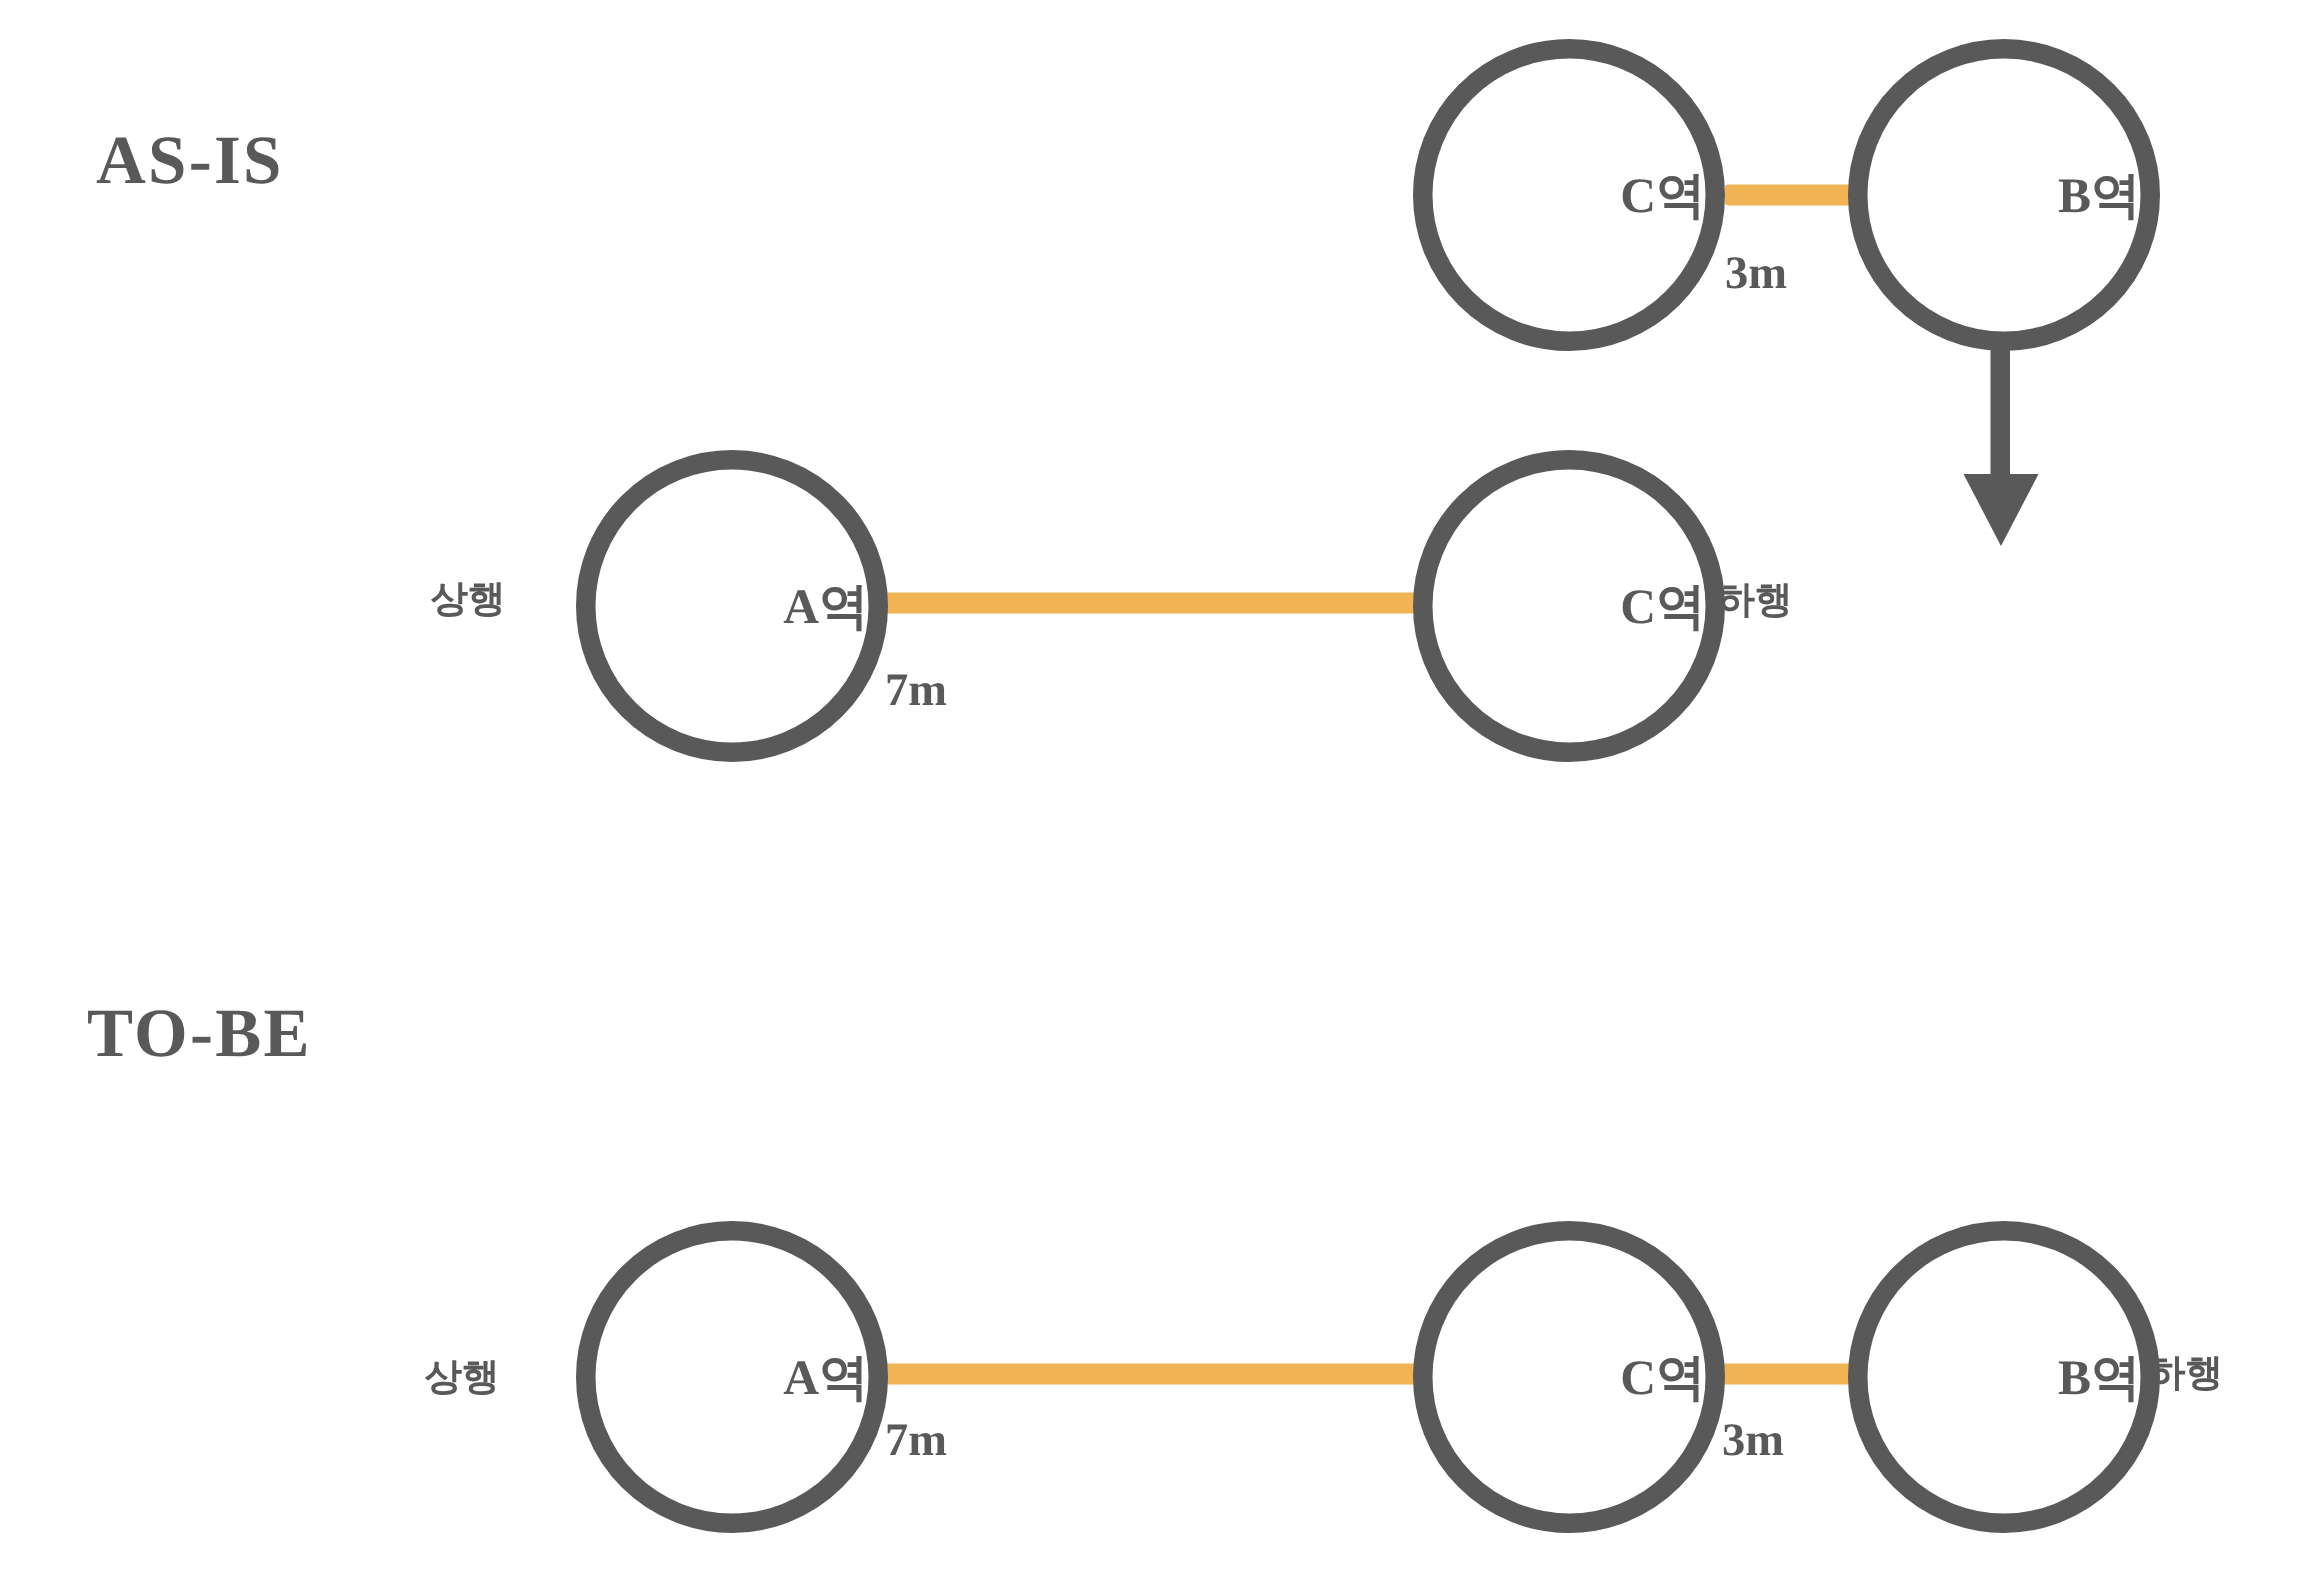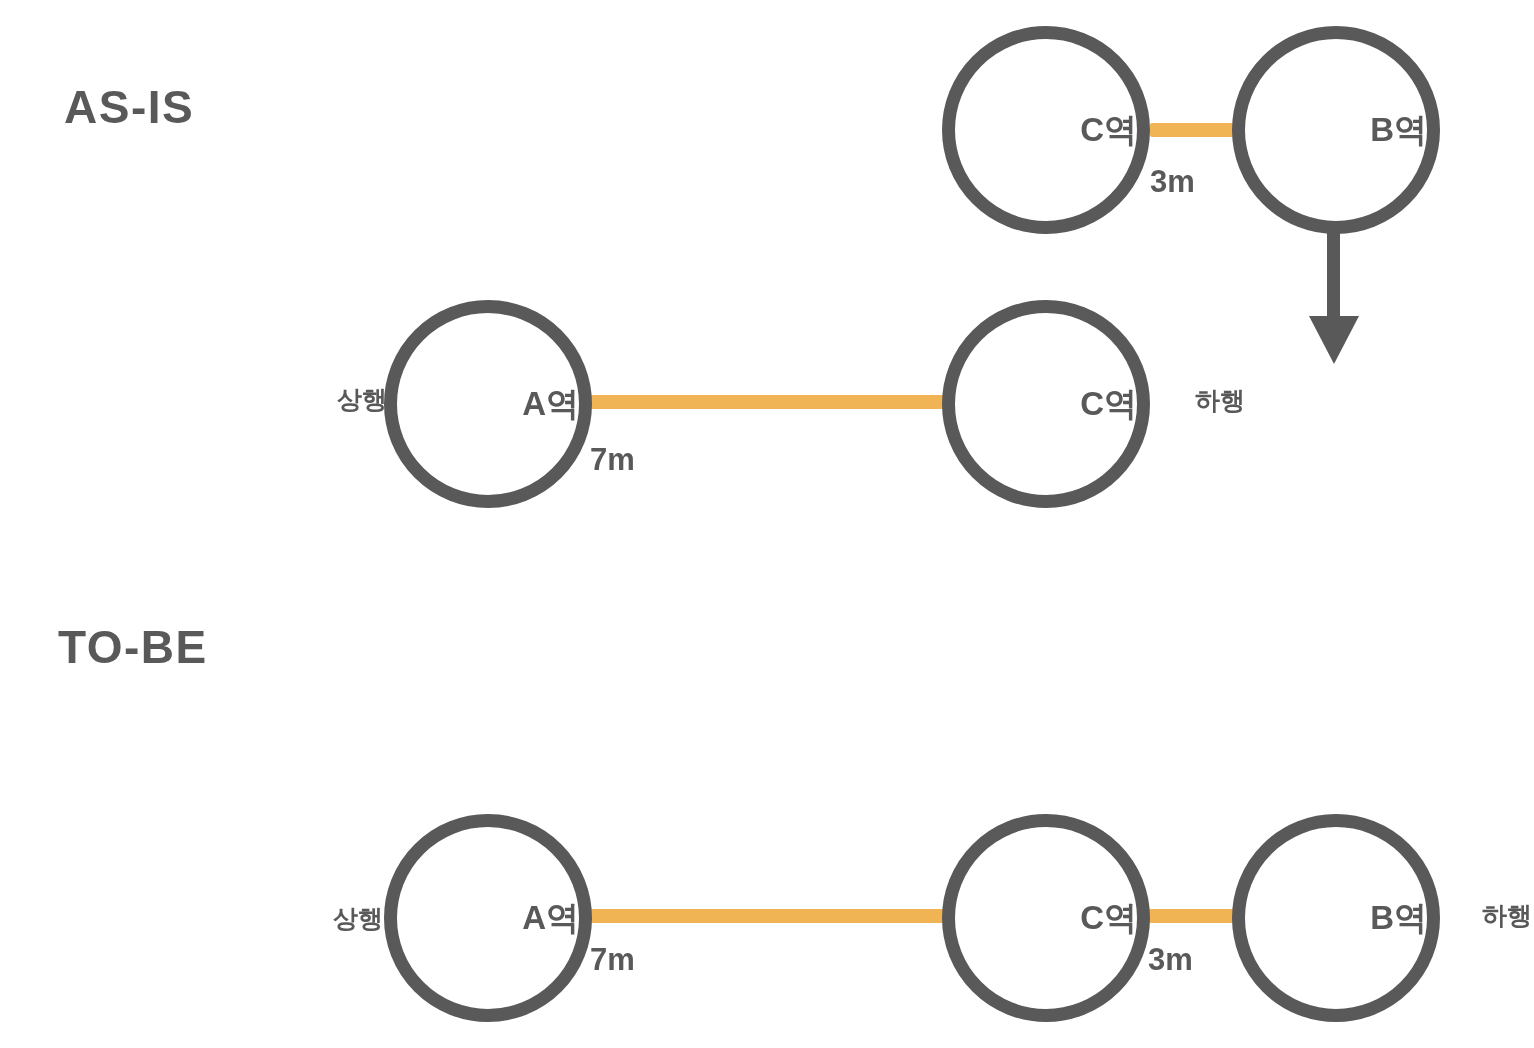--- a/index.html
+++ b/index.html
@@ -9,21 +9,21 @@
     --background: #FFFFFF;
   }
   * { margin: 0; padding: 0; box-sizing: content-box; }
   html, body { background: var(--background); }
   .canvas {
     position: relative;
     width: 1534px;
     height: 1048px;
     background: var(--background);
     overflow: hidden;
-    font-family: Liberation Sans, sans-serif;
+    font-family: Liberation Serif, serif;
     color: var(--text);
   }
   .section-title {
     position: absolute;
     font-size: 46px;
     font-weight: 800;
     letter-spacing: 1.5px;
     color: var(--text);
     line-height: 1;
   }
@@ -51,21 +51,21 @@
     position: absolute;
     text-align: left;
     font-size: 31px;
     font-weight: 700;
     color: var(--text);
     line-height: 1;
   }
   .dir-label {
     position: absolute;
     width: 100px;
-    text-align: right;
+    text-align: left;
     font-size: 25px;
     font-weight: 700;
     color: var(--text);
     line-height: 1;
   }
   .arrow-shaft {
     position: absolute;
     left: 1327px;
     top: 231px;
     width: 13px;
@@ -115,21 +115,21 @@
   </div>
 
   <div class="edge-label" style="left:590px; top:444px; width:354px;">7m</div>
 
   <div class="station" style="left:942px; top:300px;">
     <span>C역</span>
   </div>
 
   <div class="dir-label" style="left:1145px; top:388px;">하행</div>
 
-  <div class="section-title" style="left:58px; top:624px;">TO-BE</div>
+  <div class="section-title" style="left:58px; top:666px;">TO-BE</div>
 
   <div class="edge" style="left:590px; top:909px; width:354px;"></div>
   <div class="edge" style="left:1148px; top:909px; width:86px;"></div>
 
   <div class="dir-label" style="left:283px; top:906px;">상행</div>
 
   <div class="station" style="left:384px; top:814px;">
     <span>A역</span>
   </div>
 

